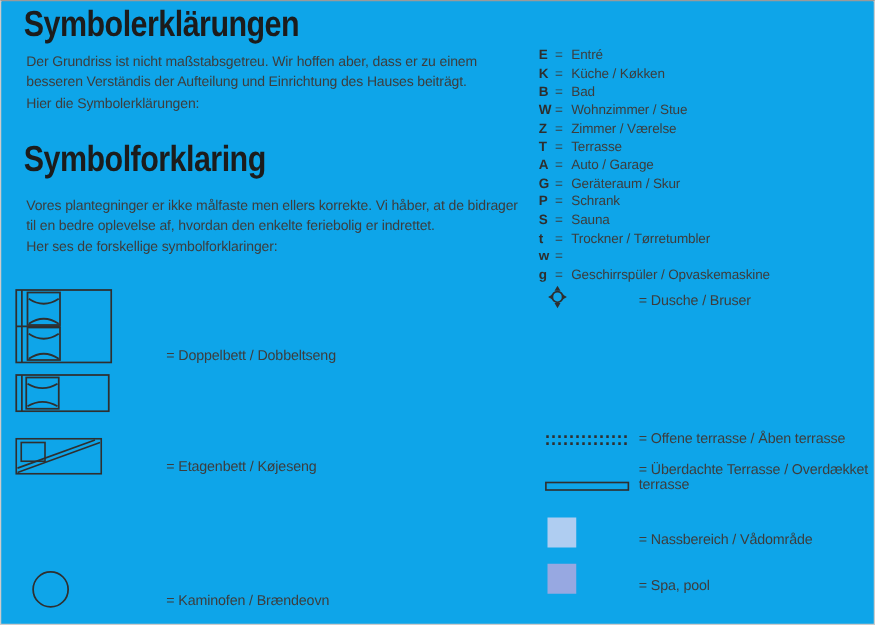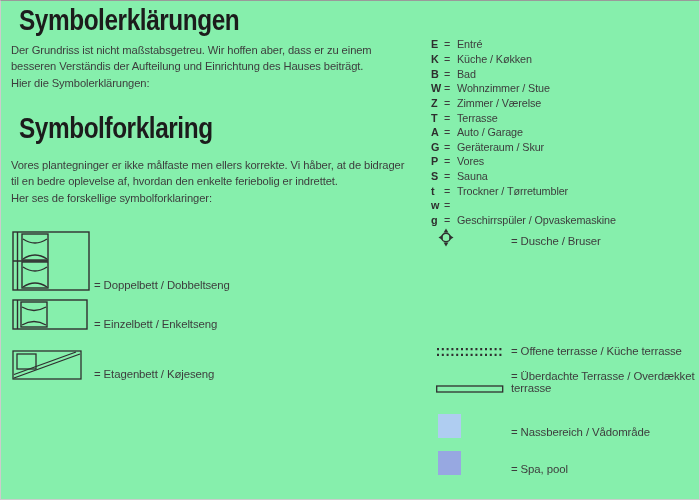--- a/index.html
+++ b/index.html
@@ -1,42 +1,42 @@
 <!DOCTYPE html>
 <html><head>
 <meta charset="utf-8">
 <style>
   html,body{margin:0;padding:0;background:#fff;}
   .page{
-    position:relative;width:700px;height:500px;background:#86efac;
+    position:relative;width:700px;height:500px;background:#0ea5e9;
     border:1px solid #cccccc;border-top-color:#9a9a9a;box-sizing:border-box;
     overflow:hidden;color:#3d3d3d;font-family:"Liberation Sans",sans-serif;
   }
   .heading{
     position:absolute;left:18px;margin:0;font-size:29px;font-weight:700;
     color:#1c1c1c;letter-spacing:-0.5px;transform:scaleX(0.84);
     transform-origin:0 50%;white-space:nowrap;
   }
   .h-de{top:3px}
   .h-da{top:111px}
   .para{
-    position:absolute;left:10px;margin:0;font-size:11.2px;line-height:16.4px;
+    position:absolute;left:20px;margin:0;font-size:11.2px;line-height:16.4px;
     letter-spacing:-0.1px;white-space:pre-line;color:#3d3d3d;width:400px;
   }
   .p-de{top:41px}
   .p-da{top:156px}
 
   .codes{position:absolute;left:430px;top:36px;}
   .code-row{display:flex;height:14.65px;align-items:center;font-size:10.8px;letter-spacing:-0.1px;}
   .code-letter{width:13px;font-weight:700;color:#2e2e2e;}
   .code-eq{width:13px;}
 
   .sym-row{position:absolute;display:flex;align-items:flex-end;font-size:11.4px;letter-spacing:-0.1px;}
   .sym-row .icon-cell{display:flex;align-items:center;flex:none;}
-  .left-row{left:11px;}
+  .left-row{left:11px;gap:39px;}
   .left-row .icon-cell{width:82px;}
   .right-row{left:435px;}
   .right-row .icon-cell{width:75px;}
 
   .lr1{top:228px;height:62px}
   .lr2{top:297px;height:32px}
   .lr3{top:348px;height:31px}
   .lr4{top:398px;height:38px}
   .lr5{top:454px;height:32px}
   .rr1{top:226px;height:20px}
@@ -104,21 +104,21 @@
         <span class="code-label">Auto / Garage</span>
       </div>
     <div class="code-row">
         <span class="code-letter">G</span>
         <span class="code-eq">=</span>
         <span class="code-label">Geräteraum / Skur</span>
       </div>
     <div class="code-row">
         <span class="code-letter">P</span>
         <span class="code-eq">=</span>
-        <span class="code-label">Vores</span>
+        <span class="code-label">Schrank</span>
       </div>
     <div class="code-row">
         <span class="code-letter">S</span>
         <span class="code-eq">=</span>
         <span class="code-label">Sauna</span>
       </div>
     <div class="code-row">
         <span class="code-letter">t</span>
         <span class="code-eq">=</span>
         <span class="code-label">Trockner / Tørretumbler</span>
@@ -154,36 +154,43 @@
   <div class="sym-row left-row lr2">
     <span class="icon-cell">
       <svg width="76" height="31" viewBox="0 0 76 31" fill="none" stroke="#2f2f2f" stroke-width="1.4">
         <rect x="1" y="1" width="74" height="29"></rect>
         <line x1="5.5" y1="1" x2="5.5" y2="30"></line>
         <rect x="9" y="3" width="26" height="25"></rect>
         <path d="M10 8 Q22 15 34 8"></path>
         <path d="M10 26 Q22 19 34 26"></path>
       </svg>
     </span>
-    <span class="sym-label">= Einzelbett / Enkeltseng</span>
   </div>
 
   <div class="sym-row left-row lr3">
     <span class="icon-cell">
       <svg width="70" height="30" viewBox="0 0 70 30" fill="none" stroke="#2f2f2f" stroke-width="1.3">
         <rect x="1" y="1" width="68" height="28"></rect>
         <rect x="5" y="4" width="19" height="15"></rect>
         <line x1="2" y1="28" x2="68" y2="4"></line>
         <line x1="2" y1="24.5" x2="64" y2="2"></line>
       </svg>
     </span>
     <span class="sym-label">= Etagenbett / Køjeseng</span>
   </div>
 
 
+  <div class="sym-row left-row lr5">
+    <span class="icon-cell">
+      <svg class="stove-pad" width="31" height="31" viewBox="0 0 31 31" fill="none" stroke="#2f2f2f" stroke-width="1.4">
+        <circle cx="15.5" cy="15.5" r="14"></circle>
+      </svg>
+    </span>
+    <span class="sym-label">= Kaminofen / Brændeovn</span>
+  </div>
 
   <div class="sym-row right-row rr1">
     <span class="icon-cell">
       <svg class="icon-pad" width="16" height="19" viewBox="0 0 16 19">
         <circle cx="8" cy="9.5" r="4.3" fill="none" stroke="#2f2f2f" stroke-width="1.4"></circle>
         <polygon points="5.6,4.6 10.4,4.6 8,0.5" fill="#2f2f2f"></polygon>
         <polygon points="5.6,14.4 10.4,14.4 8,18.5" fill="#2f2f2f"></polygon>
         <polygon points="4.6,7.1 4.6,11.9 0.5,9.5" fill="#2f2f2f"></polygon>
         <polygon points="11.4,7.1 11.4,11.9 15.5,9.5" fill="#2f2f2f"></polygon>
       </svg>
@@ -193,21 +200,21 @@
 
 
 
   <div class="sym-row right-row rr4">
     <span class="icon-cell">
       <svg width="68" height="10" viewBox="0 0 68 10" stroke="#2f2f2f">
         <line x1="1" y1="2.2" x2="67" y2="2.2" stroke-width="2.2" stroke-dasharray="2 2.8"></line>
         <line x1="1" y1="7.8" x2="67" y2="7.8" stroke-width="2.2" stroke-dasharray="2 2.8"></line>
       </svg>
     </span>
-    <span class="sym-label">= Offene terrasse / Küche terrasse</span>
+    <span class="sym-label">= Offene terrasse / Åben terrasse</span>
   </div>
 
   <div class="sym-row right-row rr5">
     <span class="icon-cell">
       <svg width="68" height="10" viewBox="0 0 68 10" fill="none" stroke="#2f2f2f" stroke-width="1.3">
         <rect x="0.7" y="2" width="66" height="6"></rect>
       </svg>
     </span>
     <span class="sym-label">= Überdachte Terrasse / Overdækket terrasse</span>
   </div>

